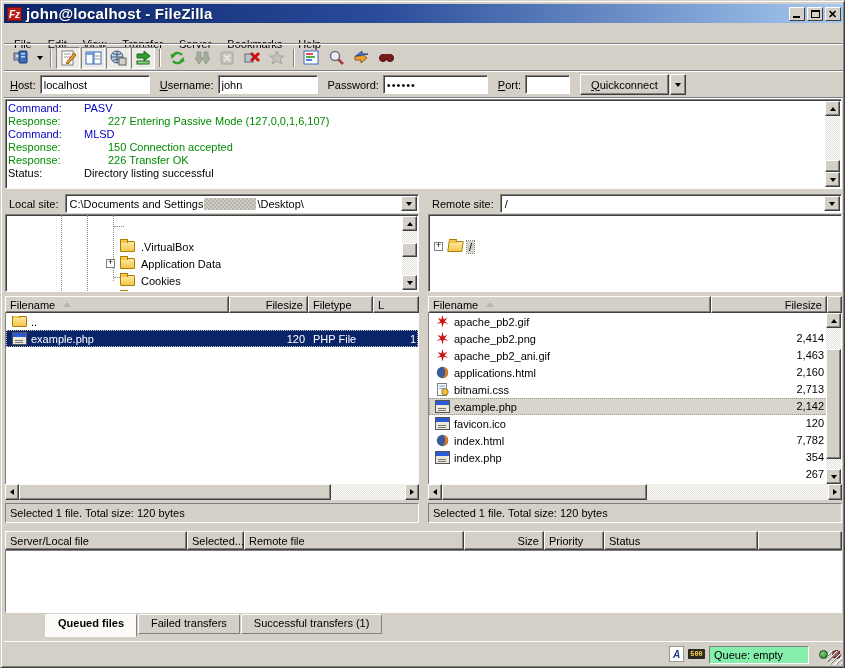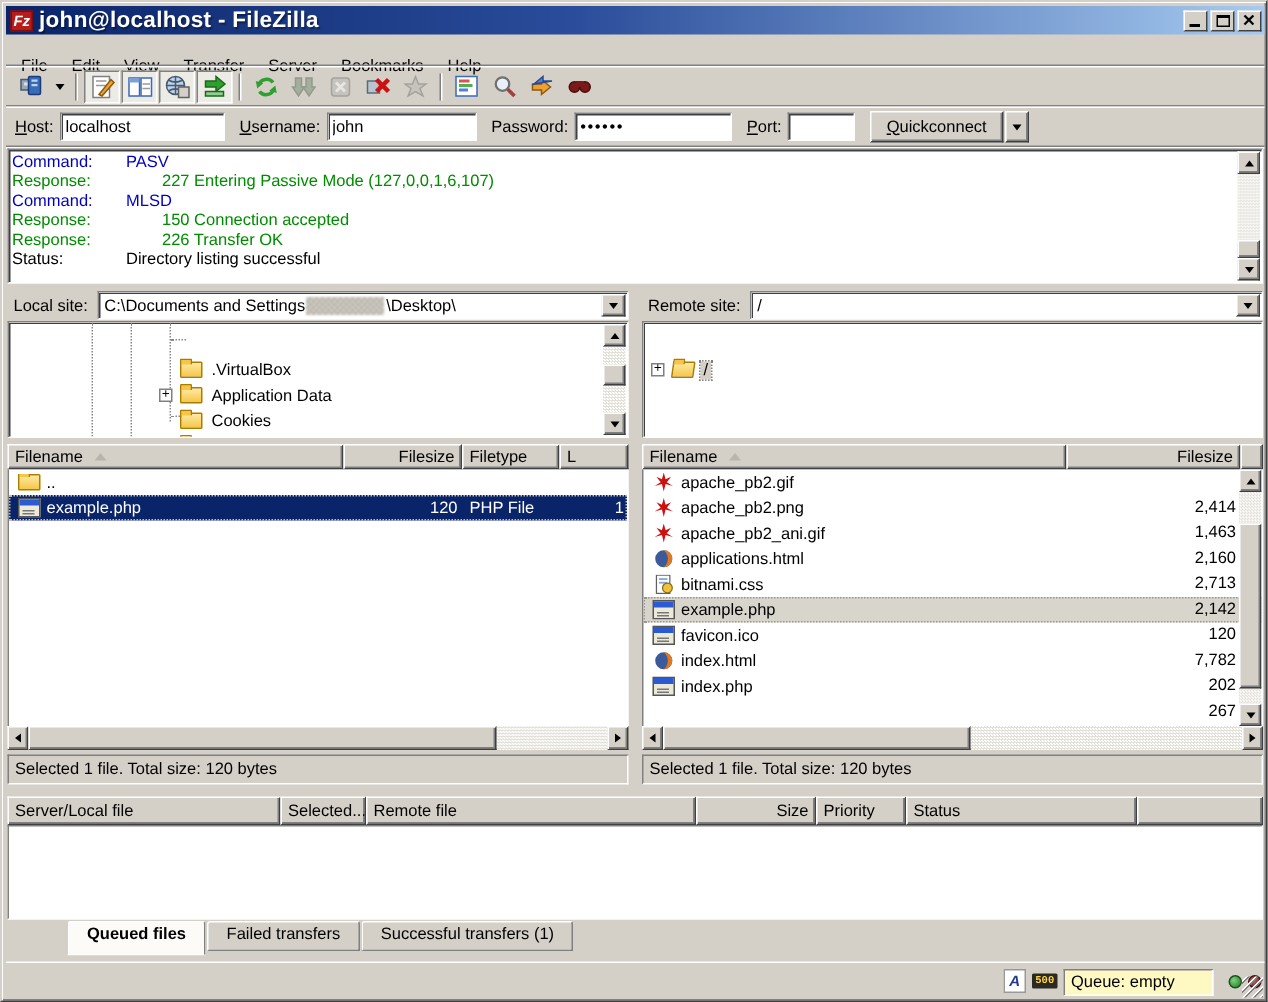--- a/index.html
+++ b/index.html
@@ -171,21 +171,21 @@
   
   .statusbar { position:absolute; left:3px; top:640px; width:839px; height:25px;
     border-top:1px solid #fff; }
   .sb-item { position:absolute; top:4px; }
   .ascii-ind { left:665px; width:15px; height:16px; background:#fff; border:1px solid #999;
     font-size:10px; font-weight:bold; font-style:italic; color:#223a8c; text-align:center; line-height:15px; }
   .speed-ind { left:684px; top:7px; width:17px; height:10px; background:#2a2a22; color:#ffd24a;
     font-size:7px; font-weight:bold; text-align:center; line-height:10px; border-radius:1px;
     font-family:"Liberation Mono",monospace; }
   .queue-status { left:705px; width:100px; height:18px; border:1px solid;
-    border-color:#808080 #fff #fff #808080; padding:2px 4px; white-space:nowrap; background:#fef9c3; }
+    border-color:#808080 #fff #fff #808080; padding:2px 4px; white-space:nowrap; background:#86efac; }
   .led { width:9px; height:9px; border-radius:50%; position:absolute; top:8px; }
   .led.green { left:815px; background:radial-gradient(circle at 35% 35%, #7ed27e, #1f7a1f); border:1px solid #155215; }
   .led.red { left:828px; background:radial-gradient(circle at 35% 35%, #c06a6a, #6e1414); border:1px solid #4a0e0e; }
   .grip { position:absolute; right:1px; bottom:1px; width:14px; height:14px;
     background:repeating-linear-gradient(135deg, transparent 0 2px, #fff 2px 3px, #808080 3px 4px); }
 
   
   .tico { width:17px; height:16px; display:block; }
 </style>
 </head>
@@ -572,21 +572,21 @@
     <div class="frow">
       <span class="cell rc-name c-name">
           <span class="fi">
             <svg width="15" height="13" viewBox="0 0 16 16">
               <circle cx="8" cy="8" r="7" fill="#3a5a9a"></circle>
               <path d="M8 1 A7 7 0 0 1 15 8 A7 7 0 0 1 8 15 C12 12 13 5 8 1" fill="#e07820"></path>
             </svg>
           </span>
           <span>index.html</span>
         </span>
-      <span class="cell right rc-size">202</span>
+      <span class="cell right rc-size">354</span>
     </div>
     <div class="frow">
       <span class="cell rc-name c-name">
           <span class="fi fi-win"></span>
           <span>index.php</span>
         </span>
       <span class="cell right rc-size">267</span>
     </div>
     <div class="vscroll" style="right:0; top:0; bottom:0;">
       <span class="sbtn" style="top:0; left:0;">

